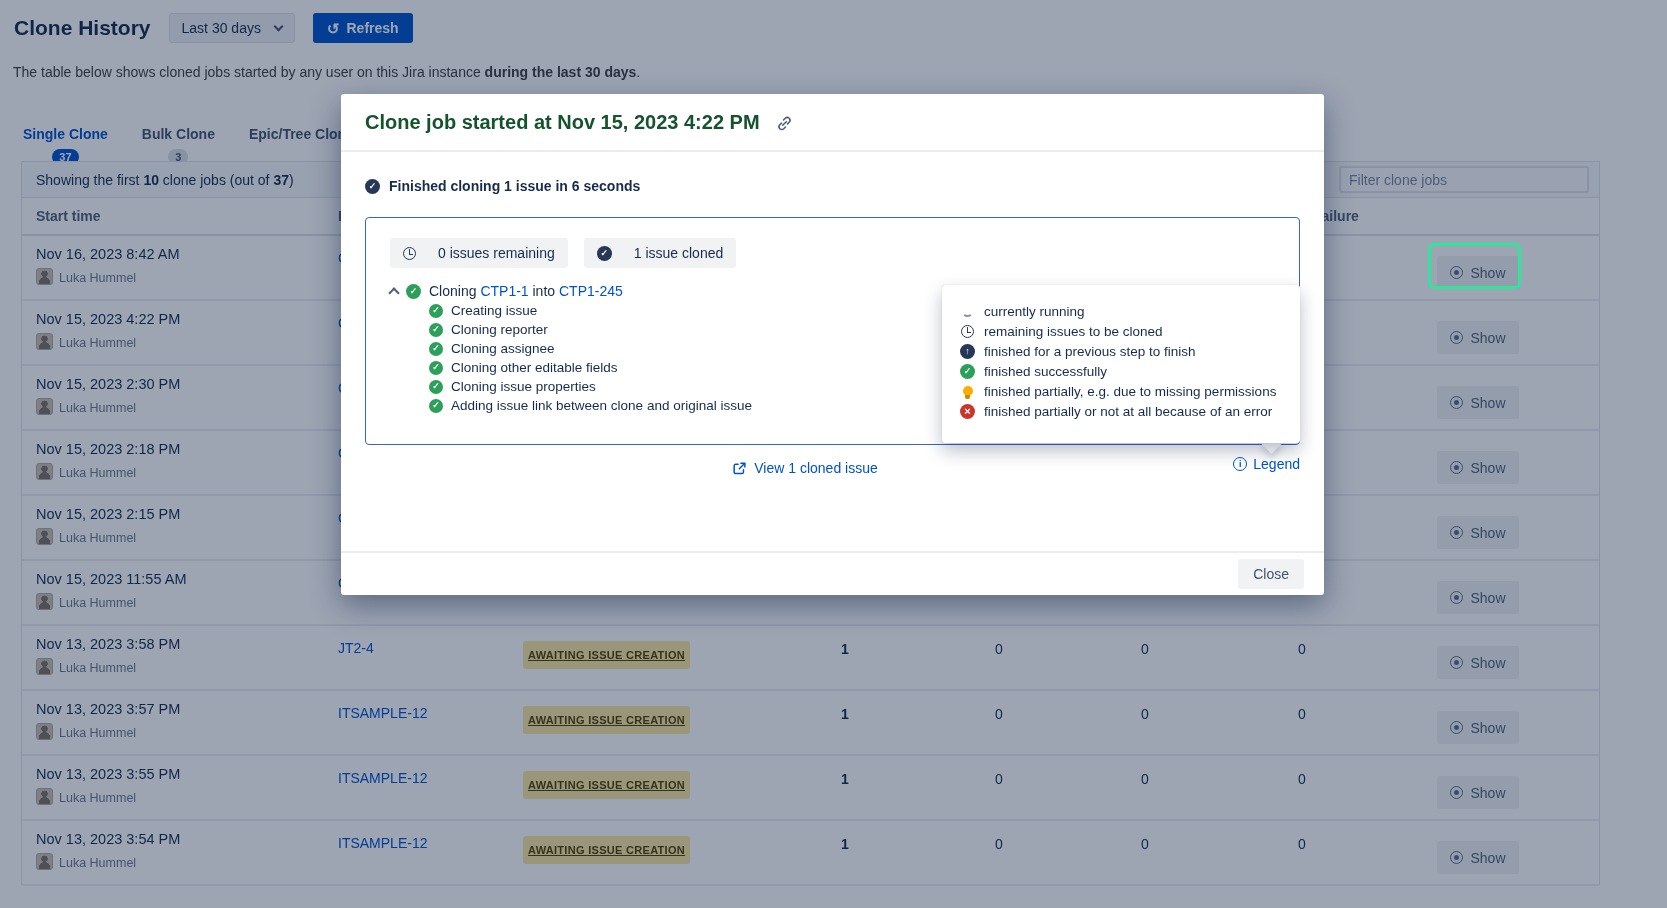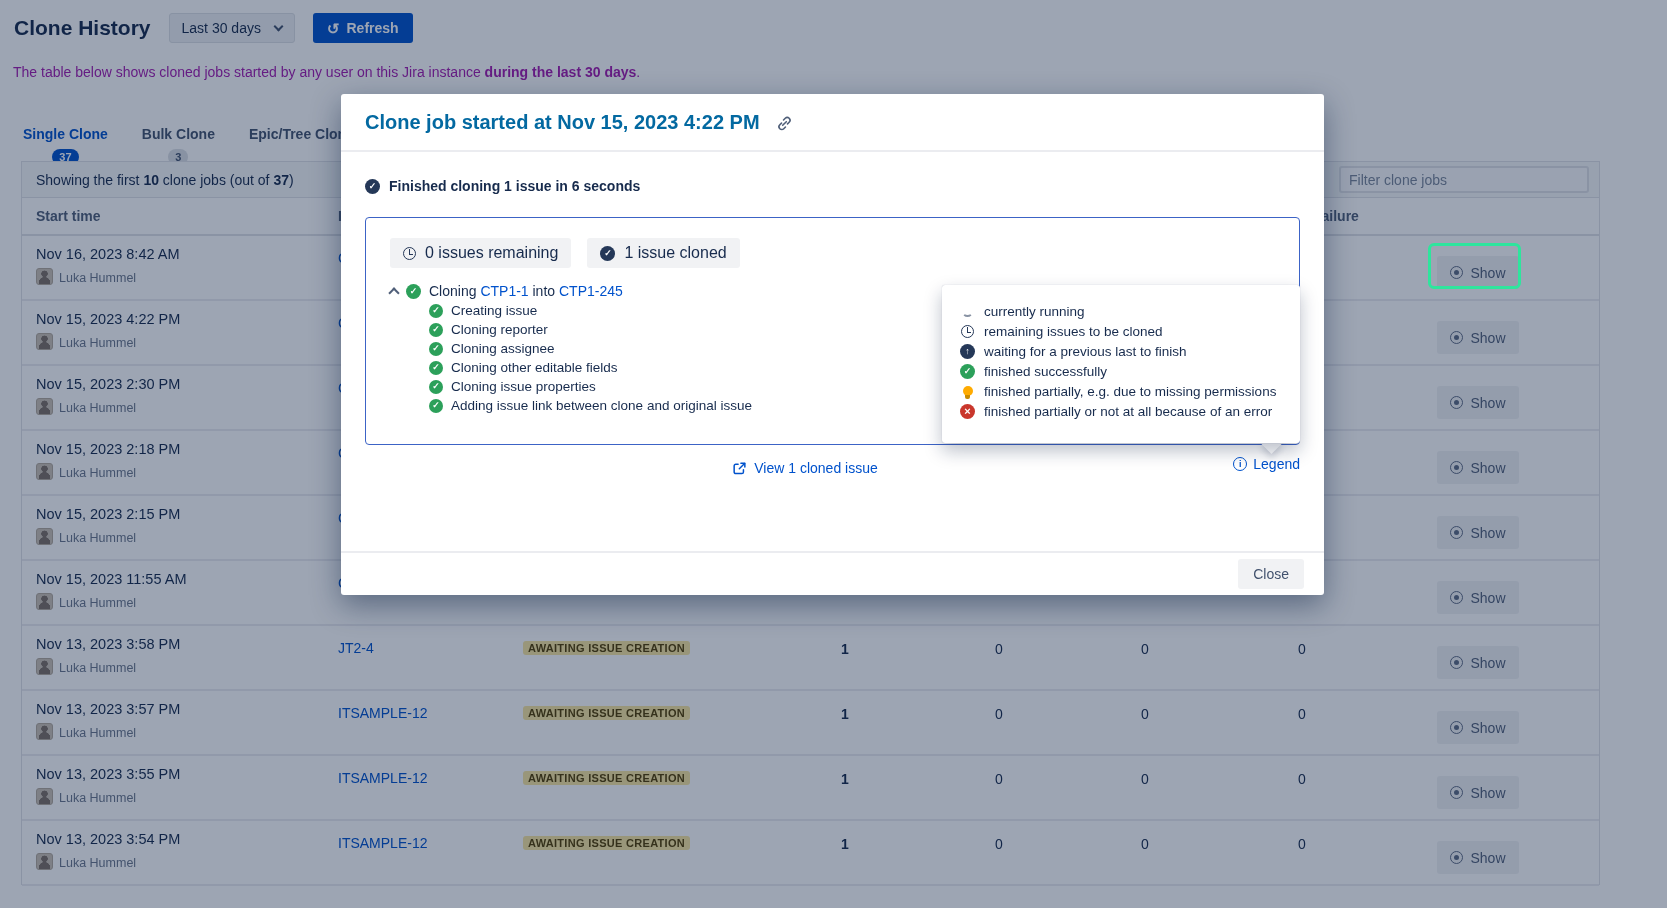--- a/index.html
+++ b/index.html
@@ -12,21 +12,21 @@
   
   .app-header { position:absolute; left:14px; top:13px; display:flex; align-items:center; gap:18px; }
   .page-title { font-size:21px; font-weight:700; color:#172B4D; }
   .range-select { display:flex; align-items:center; background:#EEF0F3; border:1px solid #DCDFE4;
     border-radius:3px; height:30px; padding:0 12px; font-size:14px; color:#172B4D; cursor:pointer; }
   .chev-down { width:7px; height:7px; border-right:2px solid #42526E; border-bottom:2px solid #42526E;
     transform:rotate(45deg); margin-left:14px; margin-top:-4px; }
   .btn-refresh { display:flex; align-items:center; gap:7px; background:#0052CC; color:#fff; border:none;
     border-radius:3px; height:30px; padding:0 14px; font-size:14px; font-weight:600; cursor:pointer; }
   .icon-refresh::after { content:"↻"; font-size:15px; line-height:1; display:block; transform:scaleX(-1); }
-  .subtitle { position:absolute; left:13px; top:64px; font-size:14px; color:#a21caf; }
+  .subtitle { position:absolute; left:13px; top:64px; font-size:14px; color:#404040; }
   
   .tabs { position:absolute; left:21px; top:122px; width:1579px; display:flex; gap:30px;
     border-bottom:1px solid #DFE1E6; padding-bottom:0; }
   .tab { display:flex; align-items:center; gap:7px; font-size:14px; font-weight:600; color:#44546F;
     padding:4px 2px 9px 2px; cursor:pointer; position:relative;flex-direction:column; }
   .tab.active { color:#0052CC; }
   .tab.active::after { content:""; position:absolute; left:0; right:0; bottom:-1px; height:3px;
     background:#0052CC; border-radius:2px 2px 0 0; }
   .tab-badge { font-size:11px; font-weight:700; border-radius:9px; padding:2px 7px; line-height:1.1; }
   .tab-badge.blue { background:#0052CC; color:#fff; }
@@ -47,53 +47,53 @@
   .c-start { position:absolute; left:14px; top:10px; }
   .row-date { font-size:14.5px; color:#172B4D; }
   .row-user { margin-top:6px; display:flex; align-items:flex-end; gap:6px; font-size:12.5px; color:#6B778C; }
   .avatar { width:17px; height:17px; border-radius:3px; border:1px solid #b3a99c;
     background:
       radial-gradient(circle at 50% 32%, #7d7166 0 3px, rgba(0,0,0,0) 3.5px),
       radial-gradient(circle at 50% 92%, #7d7166 0 5.5px, rgba(0,0,0,0) 6px),
       #cbc2b5; }
   .c-issue { position:absolute; left:316px; top:14px; font-size:14px; color:#0052CC; text-decoration:none; cursor:pointer; }
   .lozenge { position:absolute; left:501px; top:15px; background:#F8E6A0; color:#533F04;
-    font-size:11px; font-weight:700; letter-spacing:.3px; padding:1px 5px; border-radius:3px; }
+    font-size:11px; font-weight:700; letter-spacing:.3px; padding:8px 5px; border-radius:3px;text-decoration:underline; }
   .num { position:absolute; top:15px; width:44px; text-align:center; font-size:14px; color:#172B4D; }
   .num.n0 { left:801px; font-weight:700; } .num.n1 { left:955px; } .num.n2 { left:1101px; } .num.n3 { left:1258px; }
   .show-btn { position:absolute; left:1415px; top:20px; width:82px; height:33px; border:none; border-radius:3px;
     background:#F1F2F4; color:#505F79; font-size:14px; display:flex; align-items:center; justify-content:center;
     gap:7px; cursor:pointer; font-family:"Liberation Sans", sans-serif; }
   .icon-eye { width:13px; height:13px; border:1.5px solid #5E6C84; border-radius:50%; position:relative; flex:none; }
   .icon-eye::after { content:""; position:absolute; left:2.5px; top:2.5px; width:5px; height:5px;
     border-radius:50%; background:#5E6C84; }
   
   .blanket { position:absolute; inset:0; background:rgba(9,30,66,0.40); z-index:10; }
   .focus-ring { position:absolute; left:1428px; top:243px; width:93px; height:46px;
     border:3px solid #2EE59D; border-radius:6px; z-index:30; }
   
   .modal { position:absolute; left:341px; top:94px; width:983px; height:501px; background:#fff;
     border-radius:3px; box-shadow:0 10px 30px rgba(9,30,66,0.45); z-index:20; }
   .modal-head { height:58px; display:flex; align-items:center; gap:16px; padding-left:24px;
     border-bottom:2px solid #EBECF0; }
-  .modal-title { font-size:20px; font-weight:600; color:#0369a1; }
+  .modal-title { font-size:20px; font-weight:600; color:#14532d; }
   .copy-link { cursor:pointer; display:flex; margin-top:3px; }
   .m-status { position:absolute; left:24px; top:84px; display:flex; align-items:center; gap:9px;
     font-size:14px; font-weight:600; color:#172B4D; }
   .icon-circle { width:15px; height:15px; border-radius:50%; color:#fff; display:inline-flex; flex:none;
     align-items:center; justify-content:center; font-size:9px; font-weight:700; line-height:1; }
   .icon-circle.navy { background:#253858; } .icon-circle.green { background:#2CA05A; }
   .icon-circle.red { background:#C9372C; font-size:11px; }
   .icon-circle.navy::after, .icon-circle.green::after { content:"✓"; }
   .icon-circle.up::after { content:"↑"; } .icon-circle.red::after { content:"×"; }
   .panel { position:absolute; left:24px; top:123px; width:935px; height:228px;
     border:1px solid #3C63C6; border-radius:4px; background:#fff; }
   .badges { position:absolute; left:24px; top:20px; display:flex; gap:16px; }
-  .p-badge { display:flex; align-items:center; gap:9px; background:#F1F2F4; border-radius:3px;
-    height:30px; padding:0 13px; font-size:16px; color:#172B4D; }
+  .p-badge { display:flex; align-items:center; gap:22px; background:#F1F2F4; border-radius:3px;
+    height:30px; padding:0 13px; font-size:14px; color:#172B4D; }
   .icon-clock { width:13px; height:13px; border:1.5px solid #253858; border-radius:50%;
     position:relative; display:inline-block; flex:none; }
   .icon-clock::after { content:""; position:absolute; left:4.5px; top:1.5px; width:3px; height:4.5px;
     border-left:1.5px solid #253858; border-bottom:1.5px solid #253858; }
   .tree { position:absolute; left:24px; top:63px; }
   .t-root { display:flex; align-items:center; gap:8px; font-size:14px; height:20px; }
   .caret-up { width:8px; height:8px; border-left:2px solid #505F79; border-top:2px solid #505F79;
     transform:rotate(45deg); margin-top:3px; cursor:pointer; flex:none; }
   .t-link { color:#0052CC; text-decoration:none; cursor:pointer; }
   .t-step { display:flex; align-items:center; gap:8px; margin-left:39px; height:19px; font-size:13.5px; }
@@ -435,21 +435,21 @@
     <div class="lg-row">
       <span class="lg-icon">
         <span class="icon-clock"></span>
       </span>
       <span>remaining issues to be cloned</span>
     </div>
     <div class="lg-row">
       <span class="lg-icon">
         <span class="icon-circle navy up"></span>
       </span>
-      <span>waiting for a previous last to finish</span>
+      <span>finished for a previous step to finish</span>
     </div>
     <div class="lg-row">
       <span class="lg-icon">
         <span class="icon-circle green"></span>
       </span>
       <span>finished successfully</span>
     </div>
     <div class="lg-row">
       <span class="lg-icon">
         <span class="icon-bulb"></span>

